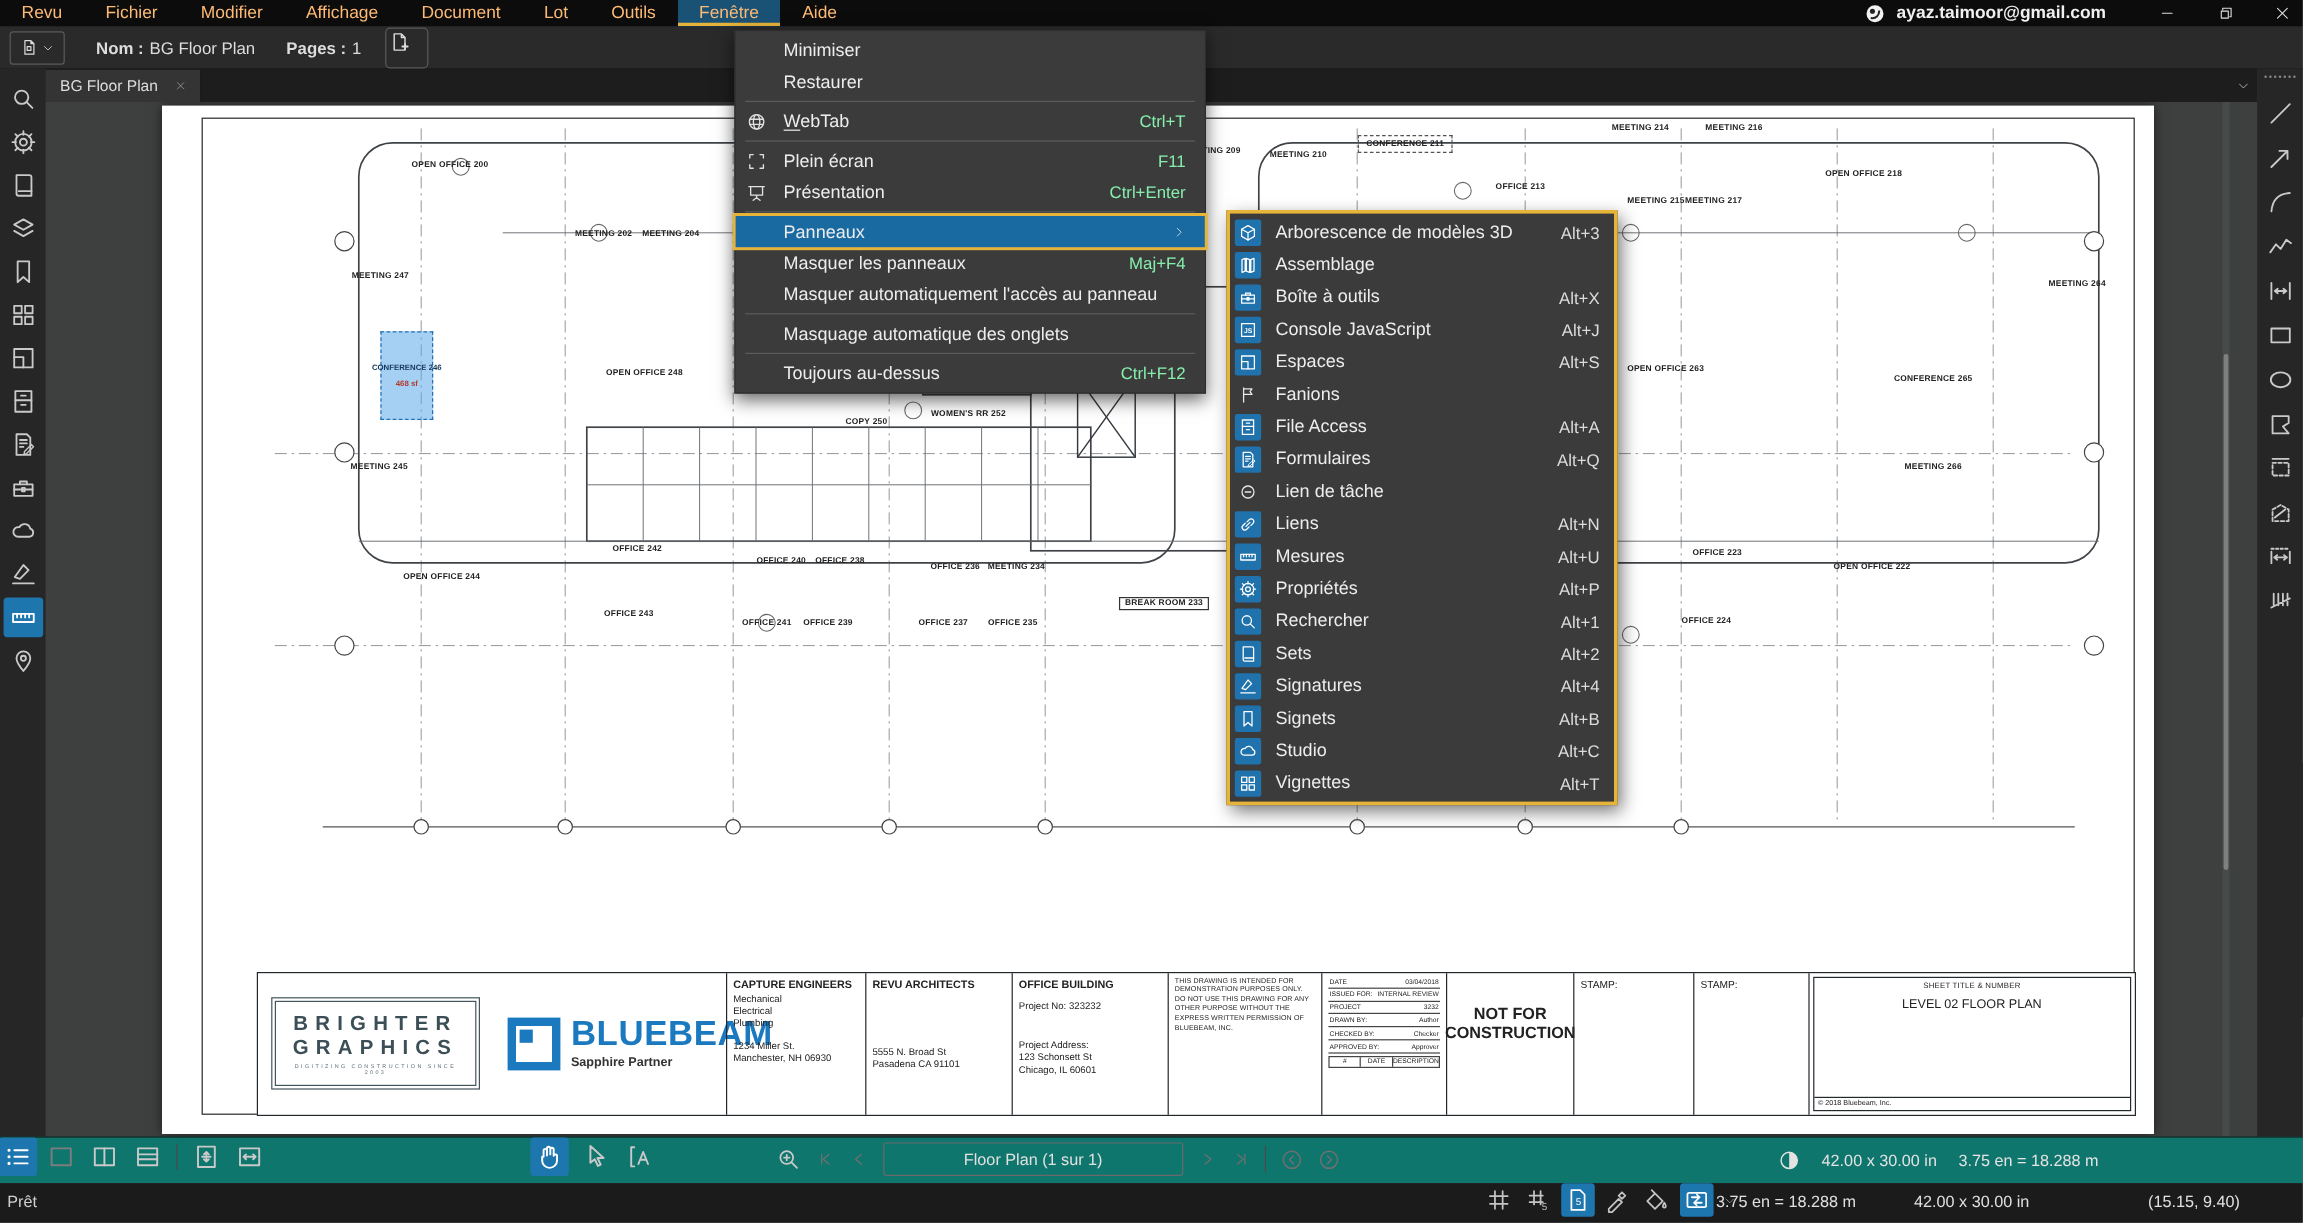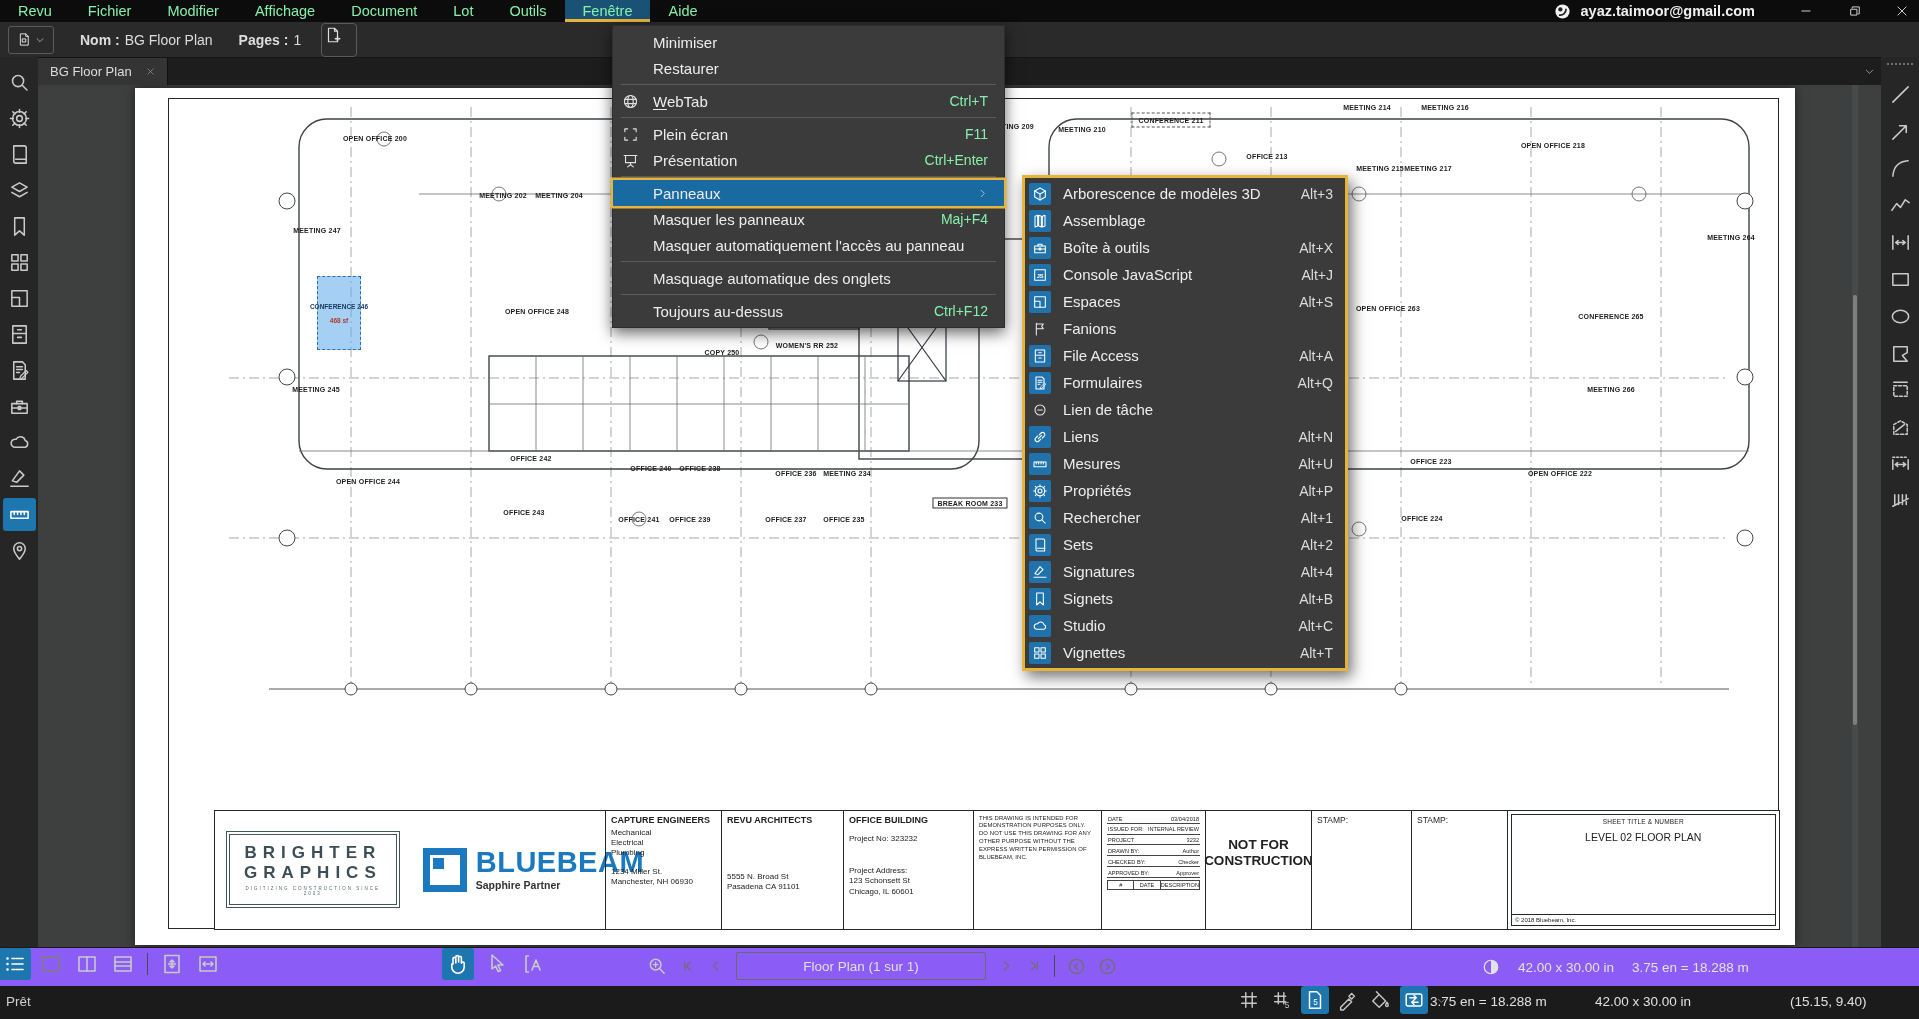--- a/index.html
+++ b/index.html
@@ -4,21 +4,21 @@
 <style>
   html,body{margin:0;padding:0}
   body{position:relative;width:1919px;height:1019px;background:#3e4040;overflow:hidden;
        font-family:"Liberation Sans",sans-serif;-webkit-font-smoothing:antialiased}
   svg{display:block}
   .ic{display:inline-flex;align-items:center;justify-content:center}
   .ic svg{width:100%;height:100%}
 
   
   .menubar{position:absolute;top:0;left:0;right:0;height:22px;background:#0c0c0c;z-index:60;display:flex}
-  .mi{padding:0 18px;line-height:22px;font-size:14.5px;color:#86efac;cursor:default;white-space:nowrap}
+  .mi{padding:0 18px;line-height:22px;font-size:14.5px;color:#fdba74;cursor:default;white-space:nowrap}
   .mi-active{background:#1a5276;box-shadow:inset 0 -3px 0 #e7b43b}
   .mb-right{position:absolute;right:10px;top:0;height:22px;display:flex;align-items:center;gap:10px}
   .account{font-weight:bold;font-size:14.5px;color:#f0f0f0}
   .winbtn{width:14px;height:14px;color:#ddd;margin-left:34px}
   .logo{width:17px;height:17px}
 
   
   .toolbar2{position:absolute;top:22px;left:0;right:0;height:35px;background:#2a2a2a;
             border-bottom:1px solid #161616;display:flex;align-items:center;color:#ddd;font-size:14px;z-index:5}
   .docbtn{margin-left:8px;width:44px;height:26px;border:1px solid #5a5a5a;border-radius:3px;
@@ -114,21 +114,21 @@
   .psub{position:absolute;left:1022px;top:175px;width:326px;background:#3b3b3b;z-index:75;
         border:3px solid #e7b43b;box-shadow:4px 6px 14px rgba(0,0,0,.55);padding:2px 0;box-sizing:border-box}
   .prow{height:27px;display:flex;align-items:center;padding:0 12px 0 4px;font-size:15px;color:#ededed}
   .pic{width:22px;height:22px;border-radius:2px;margin-right:12px;color:#e8e8e8;display:flex;
        align-items:center;justify-content:center;flex:0 0 22px}
   .pic.blue{background:#1f72ab;color:#fff}
   .pic svg{width:16px;height:16px}
   .prow .sc{margin-left:auto;font-size:14px;color:#dcdcdc}
 
   
-  .bottombar{position:absolute;left:0;right:0;bottom:33px;height:38px;background:#8b5cf6;
+  .bottombar{position:absolute;left:0;right:0;bottom:33px;height:38px;background:#0f766e;
              border-top:1px solid #191919;z-index:20;color:#c9c9c9}
   .bb-left{position:absolute;left:3px;top:4px;display:flex;align-items:center;gap:12px}
   .bb-left .sep{width:1px;height:22px;background:#4a4a4a}
   .tbtn{width:24px;height:24px;color:#c9c9c9;position:relative}
   .tbtn.blue{color:#fff}
   .tbtn.blue::before{content:"";position:absolute;inset:-4px;background:#1e76ae;border-radius:3px}
   .tbtn svg{position:relative}
   .tbtn.dim{color:#7d7d7d}
   .bb-tools{position:absolute;left:446px;top:4px;display:flex;align-items:center;gap:14px}
   .bb-nav{position:absolute;left:646px;top:4px;display:flex;align-items:center;gap:12px}

